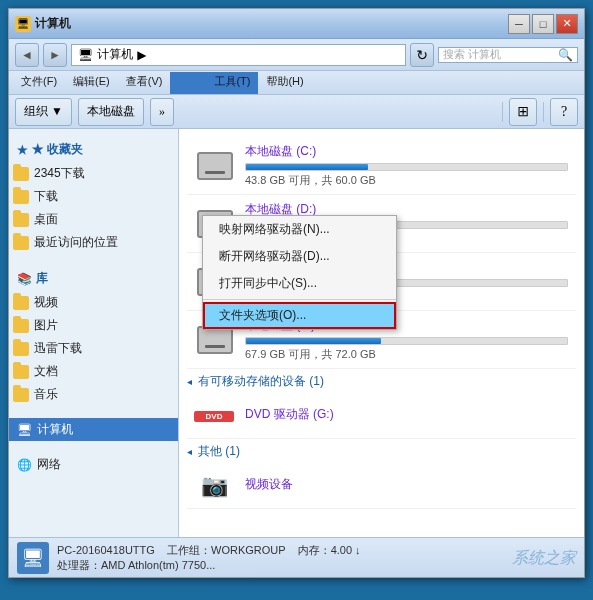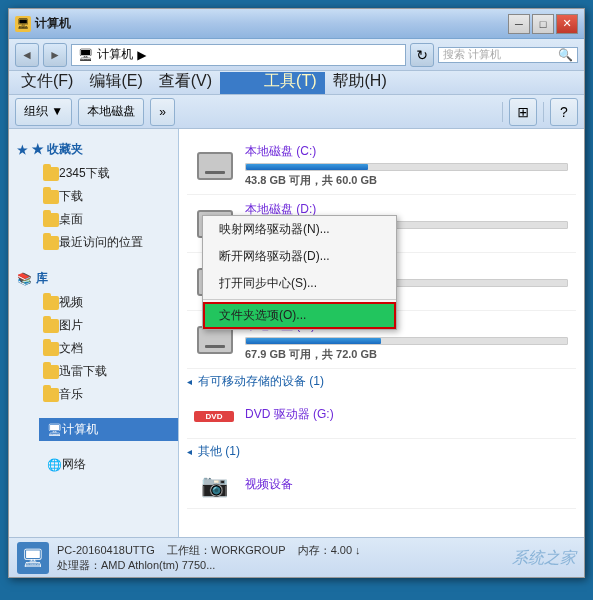--- a/index.html
+++ b/index.html
@@ -130,40 +130,41 @@
       height: 24px;
       background: linear-gradient(to bottom, #dce9f7, #c8daf0);
       display: flex;
       align-items: center;
       padding: 0 4px;
       border-bottom: 1px solid #aac0d8;
     }
     .menu-item {
       padding: 2px 8px;
       cursor: pointer;
-      font-size: 16px;
+      font-size: 11px;
       color: #222;
       height: 22px;
       display: flex;
-      align-items: flex-end;
+      align-items: flex-start;
     }
     .menu-item.active {
       background: #3a7bc8;
-      color: #fef9c3;
+      color: #0f172a;
       padding-left: 44px;
     }
     
     .toolbar {
       height: 34px;
       background: linear-gradient(to bottom, #dce9f7, #c8daf0);
       display: flex;
       align-items: center;
       padding: 0 6px;
       gap: 6px;
       border-bottom: 1px solid #aac0d8;
+      font-family: Liberation Serif, serif;
     }
     .toolbar-btn {
       height: 28px;
       padding: 0 8px;
       background: linear-gradient(to bottom, #e8f0f8, #d0e0f0);
       border: 1px solid #90b0d0;
       border-radius: 3px;
       font-size: 12px;
       cursor: pointer;
       display: flex;
@@ -212,24 +213,24 @@
       gap: 4px;
       font-size: 12px;
       color: #1a5fa8;
       font-weight: bold;
       cursor: pointer;
     }
     .sidebar-item {
       display: flex;
       align-items: center;
       padding: 3px 8px 3px 4px;
+      gap: 5px;
       font-size: 12px;
       color: #222;
       cursor: pointer;
-      margin-left: 30px;
     }
     .sidebar-item.active { background: #3a7bc8; color: white; }
     .folder-icon {
       width: 16px;
       height: 14px;
       background: #f0c040;
       border-radius: 0 2px 2px 2px;
       position: relative;
       flex-shrink: 0;
     }
@@ -331,21 +332,20 @@
       margin-bottom: 2px;
     }
     .drive-bar-fill {
       height: 100%;
       background: linear-gradient(to bottom, #3a9adf, #1a6abf);
       border-radius: 1px;
     }
     .drive-size {
       font-size: 11px;
       color: #555;
-      font-weight: bold;
     }
     
     .dropdown-overlay {
       position: absolute;
       top: 0; left: 0; right: 0; bottom: 0;
       pointer-events: none;
     }
     .dropdown-menu {
       position: absolute;
       top: 86px;
@@ -357,21 +357,21 @@
       z-index: 100;
     }
     .dropdown-item {
       padding: 5px 16px;
       font-size: 12px;
       color: #222;
       cursor: pointer;
       white-space: nowrap;
     }
     .dropdown-item.highlighted {
-      background: #22c55e;
+      background: #7dd3fc;
       border: 2px solid #cc0000;
       color: #222;
       padding: 3px 14px;
     }
     .dropdown-separator {
       height: 1px;
       background: #ccc;
       margin: 2px 0;
     }
     
@@ -511,25 +511,25 @@
         <div class="sidebar-item">
           <div class="folder-icon"></div>
           <span>视频</span>
         </div>
         <div class="sidebar-item">
           <div class="folder-icon"></div>
           <span>图片</span>
         </div>
         <div class="sidebar-item">
           <div class="folder-icon"></div>
+          <span>迅雷下载</span>
+        </div>
+        <div class="sidebar-item">
+          <div class="folder-icon"></div>
           <span>文档</span>
-        </div>
-        <div class="sidebar-item">
-          <div class="folder-icon"></div>
-          <span>迅雷下载</span>
         </div>
         <div class="sidebar-item">
           <div class="folder-icon"></div>
           <span>音乐</span>
         </div>
       </div>
 
       <div class="sidebar-section">
         <div class="sidebar-item active" style="padding-left:8px;">
           <span>🖥</span>

